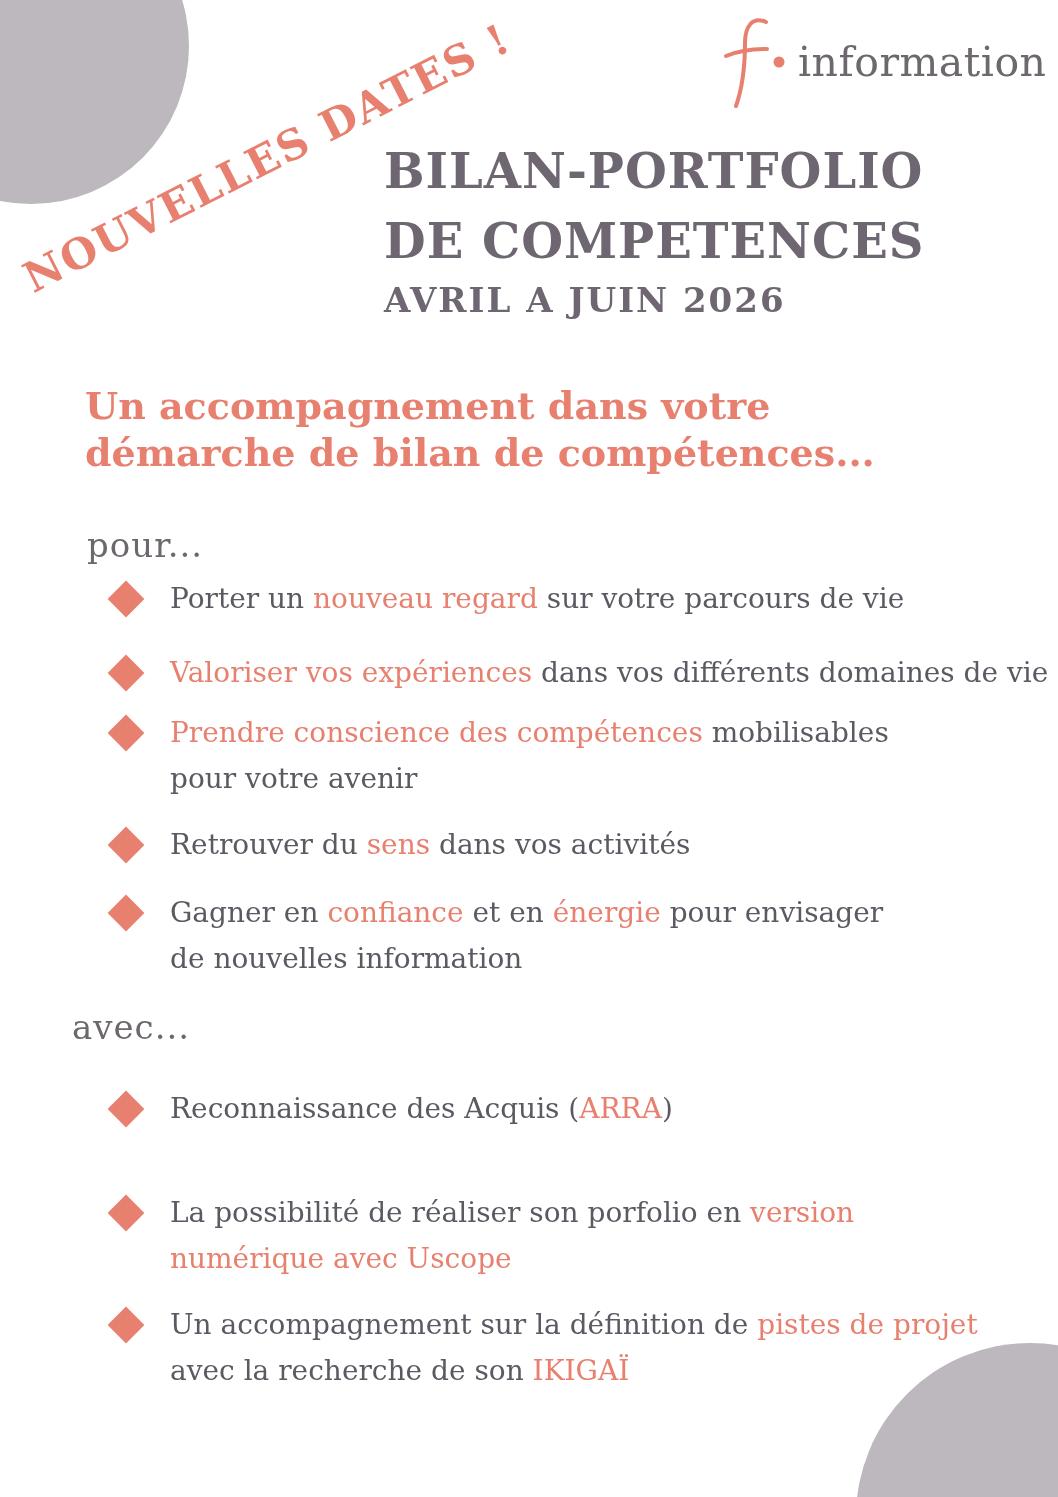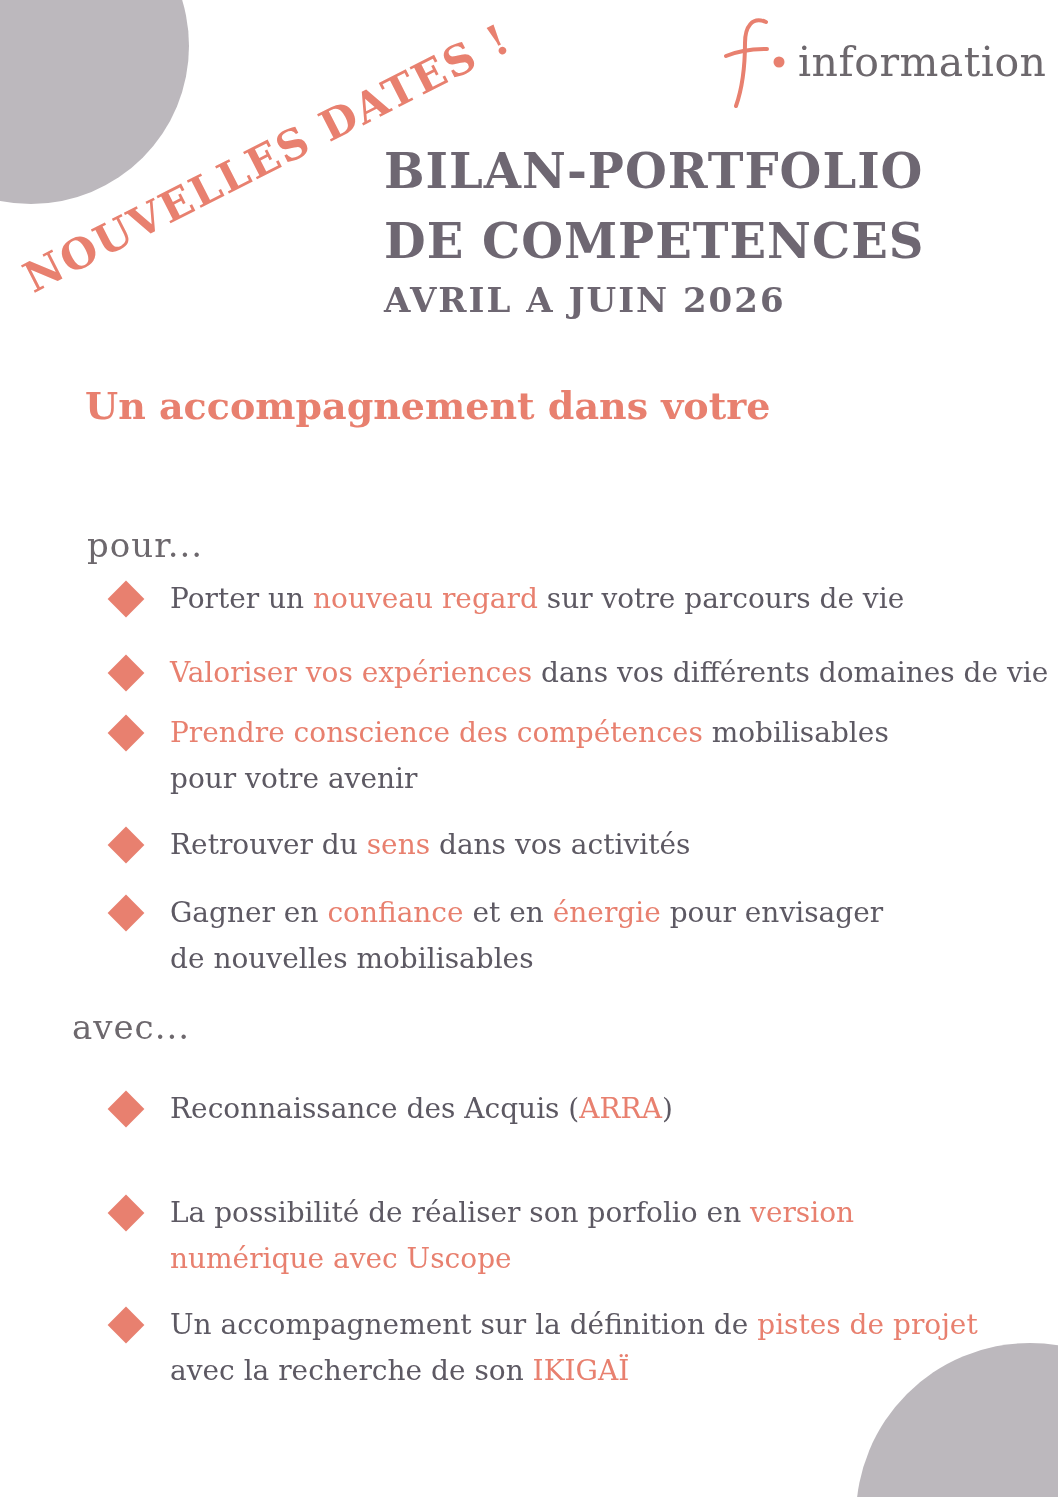--- a/index.html
+++ b/index.html
@@ -74,20 +74,21 @@
   </div>
 
   <div id="title-block">
     <h1><span>BILAN-PORTFOLIO</span><br>
     <span>DE COMPETENCES</span></h1>
     <div class="dates">AVRIL A JUIN 2026</div>
   </div>
 
   <div id="lead">
     <div>Un accompagnement dans votre</div>
+    <div>démarche de bilan de compétences...</div>
   </div>
 
   <div id="pour-label" class="section-label">pour...</div>
 
   <div class="bullet" style="top:576px">
     <span class="diamond"></span>
     <p class="bline"><span>Porter un </span><span class="hl">nouveau regard</span><span> sur votre parcours de vie</span></p>
   </div>
 
   <div class="bullet" style="top:650px">
@@ -102,21 +103,21 @@
   </div>
 
   <div class="bullet" style="top:822px">
     <span class="diamond"></span>
     <p class="bline"><span>Retrouver du </span><span class="hl">sens</span><span> dans vos activités</span></p>
   </div>
 
   <div class="bullet" style="top:890px">
     <span class="diamond"></span>
     <p class="bline"><span>Gagner en </span><span class="hl">confiance</span><span> et en </span><span class="hl">énergie</span><span> pour envisager</span></p>
-    <p class="bline"><span>de nouvelles mobilisables</span></p>
+    <p class="bline"><span>de nouvelles information</span></p>
   </div>
 
   <div id="avec-label" class="section-label">avec...</div>
 
   <div class="bullet" style="top:1086px">
     <span class="diamond"></span>
     <p class="bline"><span>Reconnaissance des Acquis (</span><span class="hl">ARRA</span><span>)</span></p>
   </div>
 
   <div class="bullet" style="top:1190px">

